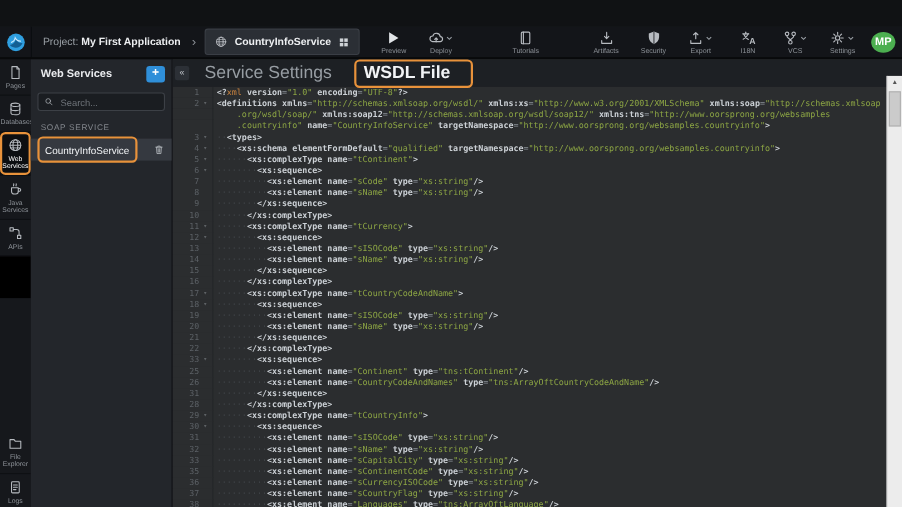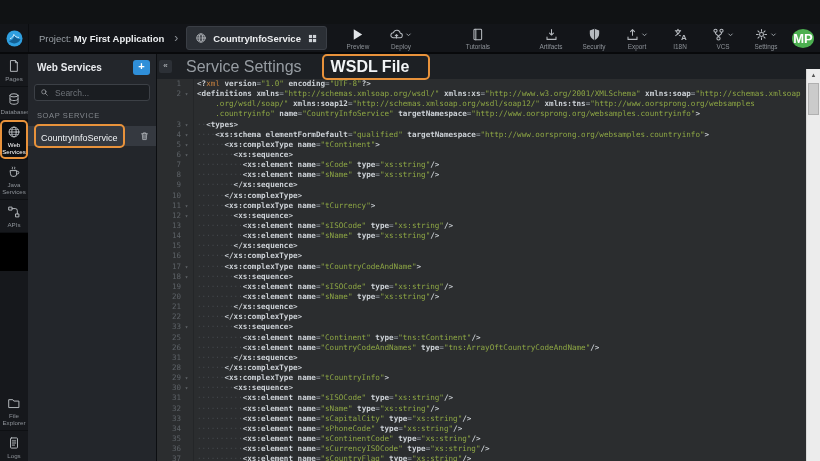--- a/index.html
+++ b/index.html
@@ -15,21 +15,21 @@
   .app-tab{display:flex;align-items:center;gap:6px;background:#2b2f35;border:1px solid #3a3e45;
            border-radius:3px;height:22px;padding:0 8px;}
   .app-tab .t{font-size:9.5px;font-weight:bold;color:#eef0f2;}
   .tb-right{margin-left:auto;display:flex;align-items:flex-start;gap:9px;padding-right:6px;}
   .tb-left-icons{display:flex;align-items:flex-start;gap:9px;margin-left:14px;}
   .tb-item{display:flex;flex-direction:column;align-items:center;width:34px;cursor:pointer;}
   .tb-ico{height:15px;display:flex;align-items:center;}
   .tb-label{font-size:6.4px;color:#8d9298;margin-top:1px;white-space:nowrap;}
   .gap-left{margin-left:34px;}
   .avatar{width:22px;height:19px;border-radius:50%;background:var(--green,#4caf50);
-          color:#fff;font-size:13px;font-weight:bold;display:flex;align-items:center;justify-content:center;margin-top:2px;text-align:right;}
+          color:#fff;font-size:10px;font-weight:bold;display:flex;align-items:center;justify-content:center;margin-top:2px;text-align:right;}
   
   .rail{position:absolute;top:30px;left:0;width:28px;bottom:0;background:#16181c;display:flex;flex-direction:column;}
   .rail-item{position:relative;display:flex;flex-direction:column;align-items:center;justify-content:center;
              padding:5px 0 4px;border-bottom:1px solid #0e1013;cursor:pointer;}
   .rail-item .lbl{font-size:6.2px;line-height:7px;color:#8d9298;text-align:center;margin-top:2px;width:27px;}
   .rail-item.sel{background:#0c0e11;}
   .rail-item.sel .lbl{color:#fff;}
   .rail-black{height:38px;background:#000;}
   .rail-spacer{flex:1;}
   .rail-dots{color:#8d9298;font-size:7px;text-align:center;letter-spacing:1px;padding:6px 0 8px;cursor:pointer;}
@@ -559,27 +559,20 @@
      </div>
         <div class="code-row">
        <span class="gut">
          <span class="ln">33</span>
          <span class="fold"></span>
        </span>
        <span class="ct"><span class="tok-ws">··········</span><span class="tok-tag">&lt;xs:element</span> <span class="tok-attr">name</span><span class="tok-eq">=</span><span class="tok-str">"sCapitalCity"</span> <span class="tok-attr">type</span><span class="tok-eq">=</span><span class="tok-str">"xs:string"</span><span class="tok-tag">/&gt;</span></span>
      </div>
         <div class="code-row">
        <span class="gut">
-         <span class="ln">34</span>
-         <span class="fold"></span>
-       </span>
-       <span class="ct"><span class="tok-ws">··········</span><span class="tok-tag">&lt;xs:element</span> <span class="tok-attr">name</span><span class="tok-eq">=</span><span class="tok-str">"sPhoneCode"</span> <span class="tok-attr">type</span><span class="tok-eq">=</span><span class="tok-str">"xs:string"</span><span class="tok-tag">/&gt;</span></span>
-     </div>
-        <div class="code-row">
-       <span class="gut">
          <span class="ln">35</span>
          <span class="fold"></span>
        </span>
        <span class="ct"><span class="tok-ws">··········</span><span class="tok-tag">&lt;xs:element</span> <span class="tok-attr">name</span><span class="tok-eq">=</span><span class="tok-str">"sContinentCode"</span> <span class="tok-attr">type</span><span class="tok-eq">=</span><span class="tok-str">"xs:string"</span><span class="tok-tag">/&gt;</span></span>
      </div>
         <div class="code-row">
        <span class="gut">
          <span class="ln">36</span>
          <span class="fold"></span>
        </span>

